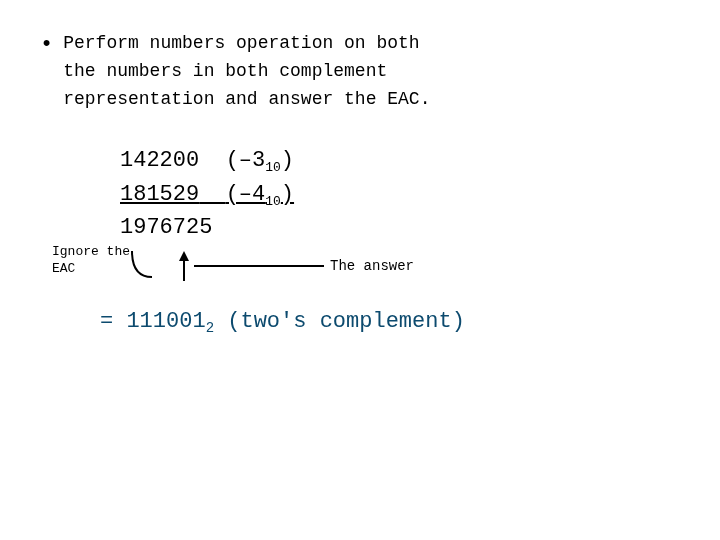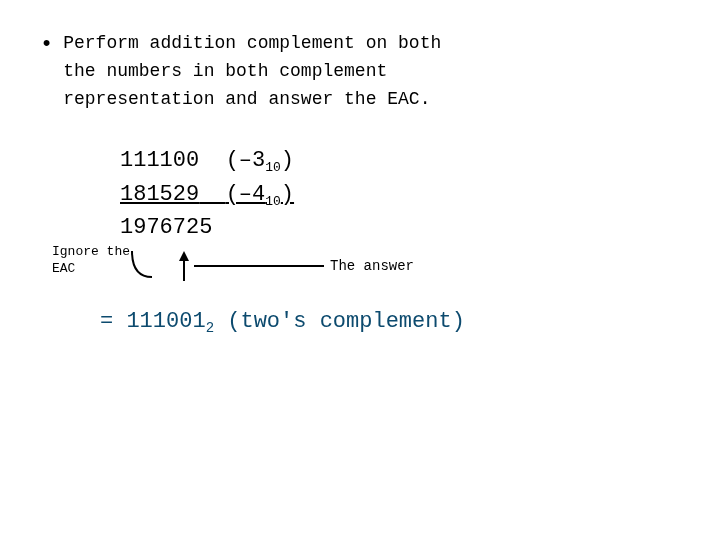--- a/index.html
+++ b/index.html
@@ -74,30 +74,30 @@
     }
   </style>
 </head>
 <body>
 
 <div class="slide">
 
   <div class="bullet-point">
     <span class="bullet">•</span>
     <div class="bullet-text">
-      <span>Perform addition complement on both</span><br>
+      <span>Perform numbers operation on both</span><br>
       <span>the numbers in both complement</span><br>
       <span>representation and answer the EAC.</span>
     </div>
   </div>
 
   <div class="computation-area">
 
     <div class="comp-line">
-      <span>111100</span>&nbsp;
+      <span>142200</span>&nbsp;
       <span>(–3</span><span class="subscript">10</span><span>)</span>
     </div>
 
     <div class="comp-line underlined">
       <span>181529</span>&nbsp;
       <span>(–4</span><span class="subscript">10</span><span>)</span>
     </div>
 
     <div class="comp-line">
       <span>1976725</span>

